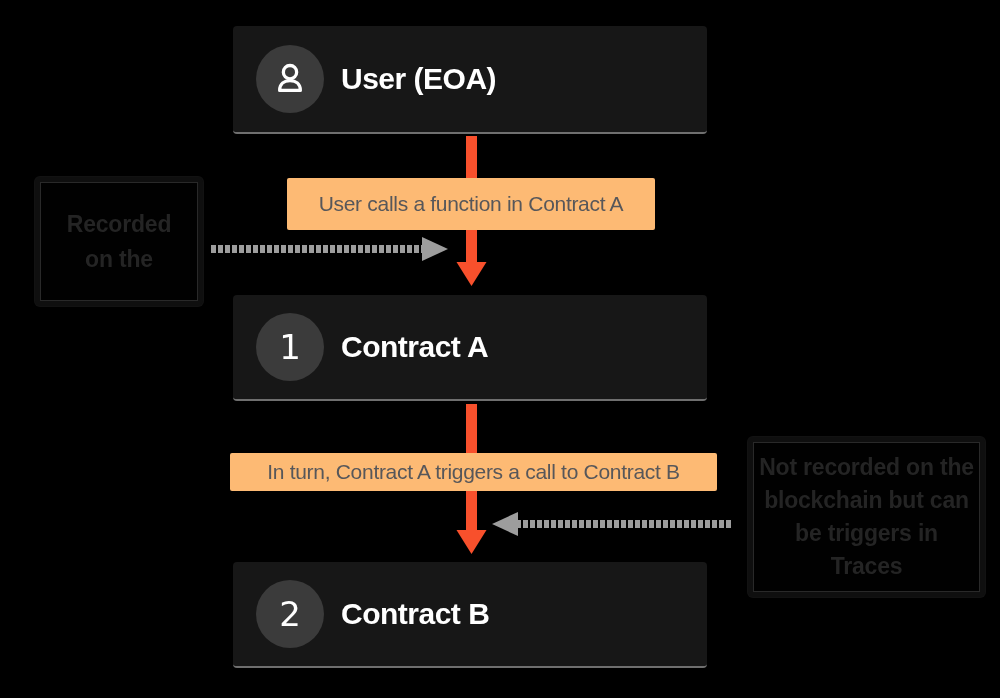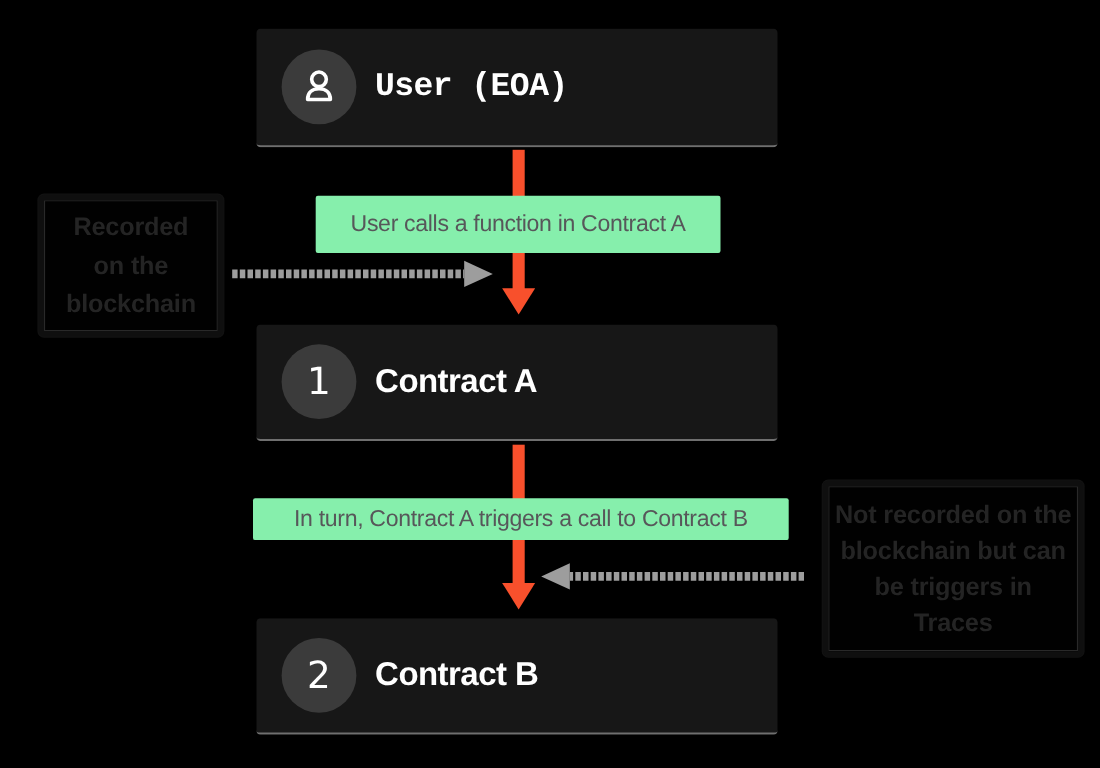--- a/index.html
+++ b/index.html
@@ -22,21 +22,21 @@
   .badge-num{
     font-family:"DejaVu Sans",sans-serif;font-size:34px;font-weight:400;
     color:#fff;line-height:1;
   }
   .node-title{
     color:#fff;font-size:30px;font-weight:700;letter-spacing:-.5px;
     white-space:nowrap;
   }
   
   .label-bar{
-    position:absolute;background:#86efac;border-radius:2px;
+    position:absolute;background:#fdba74;border-radius:2px;
     display:flex;align-items:center;justify-content:center;z-index:2;
   }
   .label-bar span{
     color:#57575a;font-size:21px;letter-spacing:-.3px;white-space:nowrap;
   }
   
   .annotation{
     position:absolute;background:#010101;
     border:5px solid #0f0f0f;border-radius:5px;box-sizing:border-box;
     box-shadow:inset 0 0 0 1px rgba(255,255,255,.16),0 0 0 1px rgba(255,255,255,.07);
@@ -69,21 +69,21 @@
   <svg class="arrow" style="left:211px;top:236px;" width="238" height="26" viewBox="0 0 238 26">
     <line x1="0" y1="13" x2="211" y2="13" stroke="#9d9d9d" stroke-width="8" stroke-dasharray="5 2"></line>
     <polygon points="211,1 237,13 211,25" fill="#9d9d9d"></polygon>
   </svg>
 
   <svg class="arrow" style="left:491px;top:511px;" width="240" height="26" viewBox="0 0 240 26">
     <line x1="240" y1="13" x2="27" y2="13" stroke="#9d9d9d" stroke-width="8" stroke-dasharray="5 2"></line>
     <polygon points="27,1 1,13 27,25" fill="#9d9d9d"></polygon>
   </svg>
 
-  <div class="node" style="top:26px;font-family:Liberation Mono, monospace;">
+  <div class="node" style="top:26px;">
     <div class="badge">
       <svg width="38" height="38" viewBox="0 0 36 36">
         <circle cx="18" cy="11.5" r="6.3" fill="none" stroke="#fff" stroke-width="3.1"></circle>
         <path d="M8.2 28.8 C8.2 22.6 12.6 19.6 18 19.6 C23.4 19.6 27.8 22.6 27.8 28.8 Z" fill="none" stroke="#fff" stroke-width="3.1" stroke-linejoin="round"></path>
       </svg>
     </div>
     <span class="node-title">User (EOA)</span>
   </div>
 
   <div class="label-bar" style="left:287px;top:178px;width:368px;height:52px;">
@@ -104,21 +104,20 @@
   <div class="node" style="top:562px;height:106px;">
     <div class="badge">
       <span class="badge-num">2</span>
     </div>
     <span class="node-title">Contract B</span>
   </div>
 
   <div class="annotation" id="annotation-left" style="left:35px;top:177px;width:168px;height:129px;">
     <div class="ann-line">Recorded</div>
     <div class="ann-line">on the</div>
-    <div class="ann-line">blockchain</div>
   </div>
 
   <div class="annotation" id="annotation-right" style="left:748px;top:437px;width:237px;height:160px;">
     <div class="ann-line">Not recorded on the</div>
     <div class="ann-line">blockchain but can</div>
     <div class="ann-line">be triggers in</div>
     <div class="ann-line">Traces</div>
   </div>
 
 </div>

